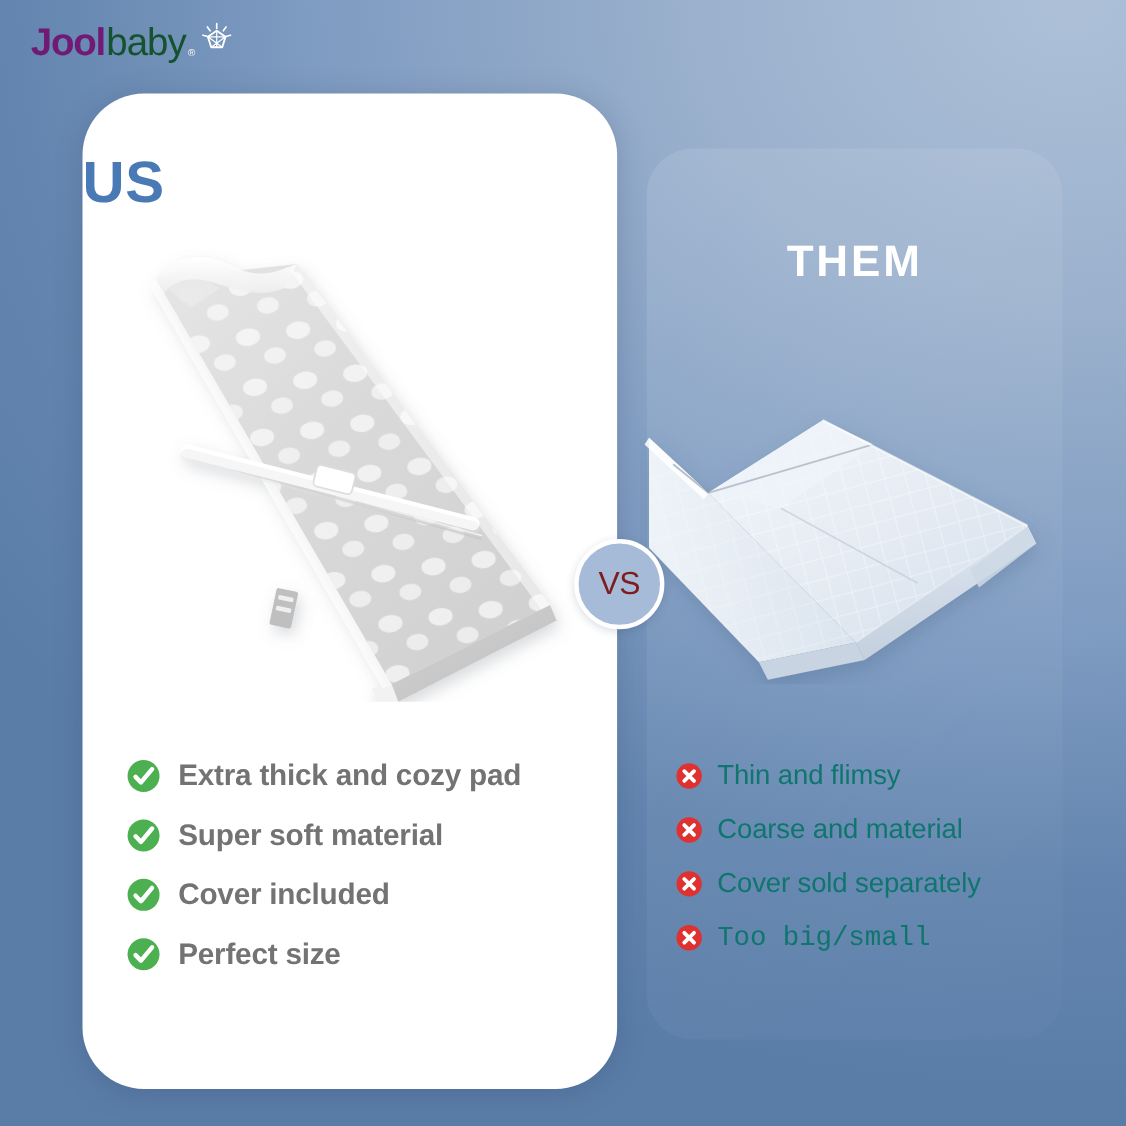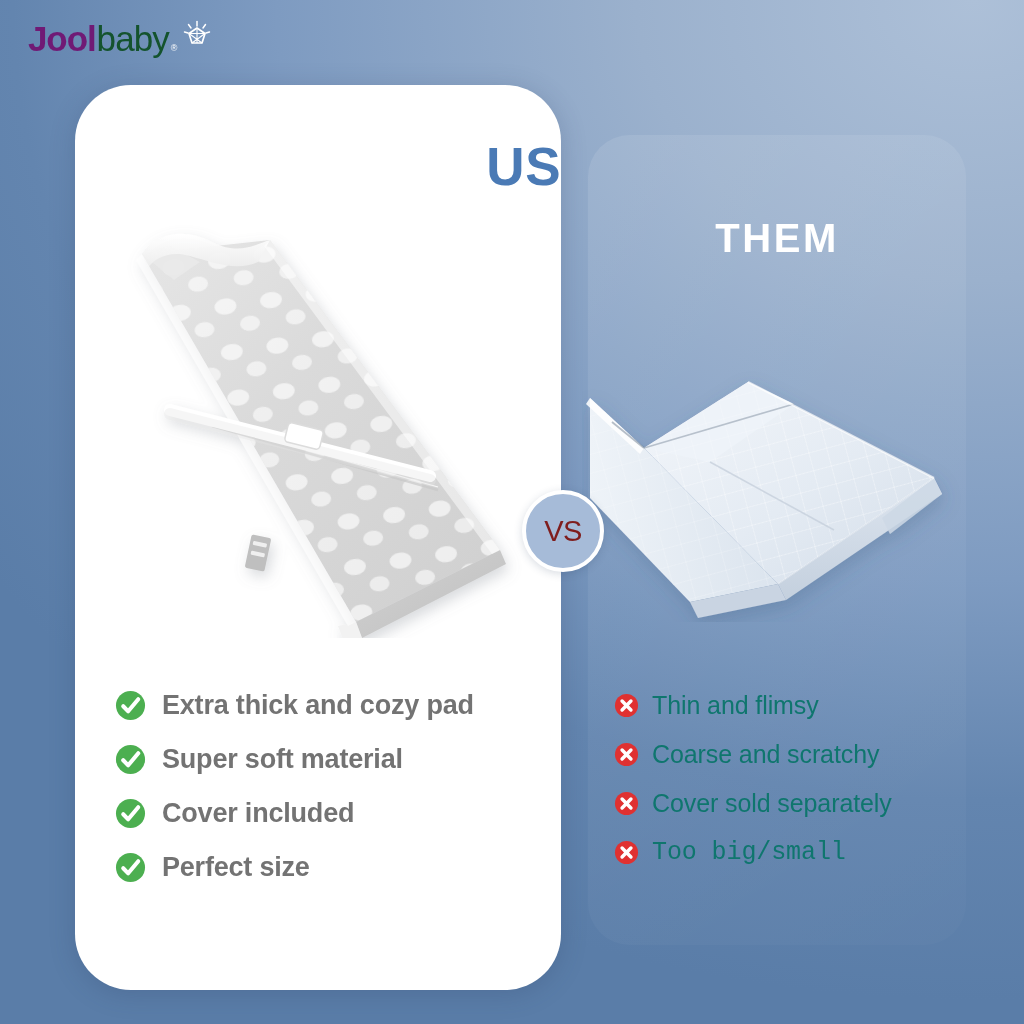--- a/index.html
+++ b/index.html
@@ -37,21 +37,21 @@
   }
   .panel-them {
     position:absolute; left:588px; top:135px; width:378px; height:810px;
     background:linear-gradient(150deg, rgba(255,255,255,0.10) 0%, rgba(255,255,255,0.055) 45%, rgba(255,255,255,0.015) 100%);
     border-radius:42px;
   }
 
   
   .title-us {
     position:absolute; left:75px; top:140px; width:486px;
-    text-align:right; font-size:53px; font-weight:bold;
+    text-align:left; font-size:53px; font-weight:bold;
     color:#4a7ab5; letter-spacing:0.5px; line-height:1;
   }
   .title-them {
     position:absolute; left:588px; top:218px; width:378px;
     text-align:center; font-size:40px; font-weight:bold;
     color:#ffffff; letter-spacing:2.6px; line-height:1;
   }
 
   
   .vs-badge {
@@ -268,21 +268,21 @@
         <circle cx="13" cy="13" r="12" fill="#e03131"></circle>
         <path d="M8.4 8.4 L17.6 17.6 M17.6 8.4 L8.4 17.6" fill="none" stroke="#ffffff" stroke-width="3.6" stroke-linecap="round"></path>
       </svg>
       <span class="txt-them">Thin and flimsy</span>
     </div>
     <div class="row-them">
       <svg class="ico-cross" viewBox="0 0 26 26">
         <circle cx="13" cy="13" r="12" fill="#e03131"></circle>
         <path d="M8.4 8.4 L17.6 17.6 M17.6 8.4 L8.4 17.6" fill="none" stroke="#ffffff" stroke-width="3.6" stroke-linecap="round"></path>
       </svg>
-      <span class="txt-them">Coarse and scratchy</span>
+      <span class="txt-them">Coarse and material</span>
     </div>
     <div class="row-them">
       <svg class="ico-cross" viewBox="0 0 26 26">
         <circle cx="13" cy="13" r="12" fill="#e03131"></circle>
         <path d="M8.4 8.4 L17.6 17.6 M17.6 8.4 L8.4 17.6" fill="none" stroke="#ffffff" stroke-width="3.6" stroke-linecap="round"></path>
       </svg>
       <span class="txt-them">Cover sold separately</span>
     </div>
     <div class="row-them">
       <svg class="ico-cross" viewBox="0 0 26 26">

